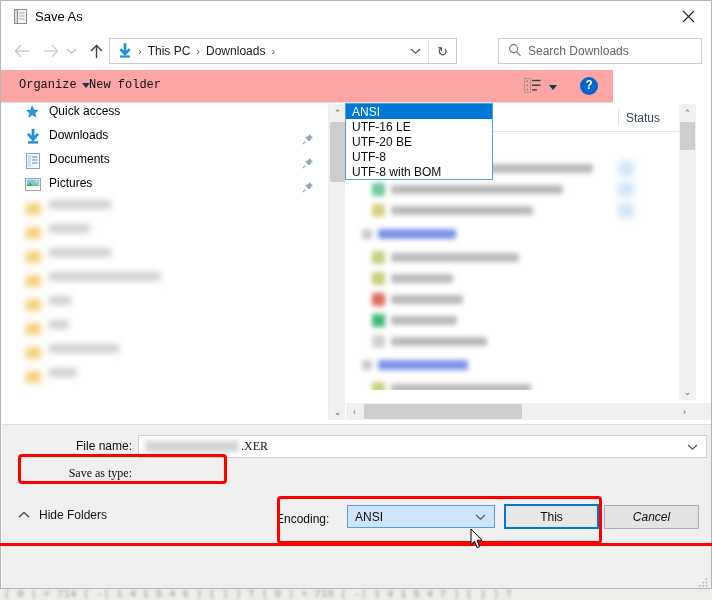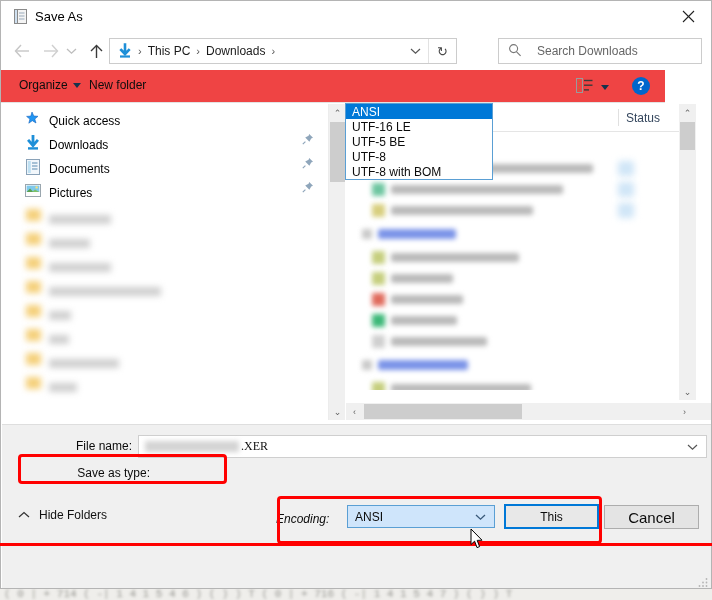--- a/index.html
+++ b/index.html
@@ -104,30 +104,31 @@
     color: #4a4a4a; font-size: 13px;
   }
   #searchbox {
     position: absolute; left: 497px; top: 6px;
     width: 204px; height: 26px;
     border: 1px solid #cccccc;
     background: #ffffff;
     display: flex; align-items: center;
   }
   #search-ph {
-    margin-left: 15px;
+    margin-left: 6px;
     color: #666666; font-size: 12px;
   }
 
   
   #commandbar {
     position: absolute; left: 0; top: 69px;
-    width: 664px; height: 33px;
-    background: #ef4444;
+    width: 612px; height: 33px;
+    background: #fca5a5;
     border-bottom: 1px solid #e3e3e3;
+    font-family: Liberation Mono, monospace;
   }
   .cmd-item {
     position: absolute; top: 8px;
     font-size: 12px; color: #0d0d0d;
     display: flex; align-items: center; gap: 5px;
   }
   #cmd-organize { left: 18px; }
   #cmd-newfolder { left: 88px; }
   .tri-down {
     width: 0; height: 0;
@@ -150,21 +151,21 @@
   
   #navpane {
     position: absolute; left: 1px; top: 103px;
     width: 326px; height: 316px;
     background: #ffffff;
     overflow: hidden;
   }
   .tree-item {
     position: relative;
     height: 24px;
-    display: flex; align-items: flex-end;
+    display: flex; align-items: flex-start;
     padding-left: 22px;
   }
   .tree-item .ticon {
     width: 18px; height: 18px;
     margin-right: 7px;
     display: flex; align-items: center; justify-content: center;
     flex: 0 0 auto;
   }
   .tree-item .tlabel {
     font-size: 12px; color: #000;
@@ -297,21 +298,21 @@
     width: 710px; height: 165px;
     background: #f0f0f0;
     border-top: 1px solid #dedede;
   }
   .form-label {
     position: absolute;
     font-size: 12px; color: #0b0b0b;
     text-align: right;
   }
   #lbl-filename { left: 45px; top: 437px - 423px; top: 14px; width: 85px; }
-  #lbl-savetype { left: 63px; top: 41px; width: 85px; }
+  #lbl-savetype { left: 45px; top: 41px; width: 85px; font-family: Liberation Serif, serif; }
 
   #filename-field {
     position: absolute; left: 136px; top: 10px;
     width: 569px; height: 23px;
     background: #ffffff;
     border: 1px solid #cfcfcf;
     display: flex; align-items: center;
   }
   #filename-blur {
     margin-left: 6px;
@@ -341,21 +342,21 @@
   }
 
   
   #hide-folders {
     position: absolute; left: 16px; top: 83px;
     display: flex; align-items: center; gap: 9px;
     font-size: 12px; color: #111;
   }
   #lbl-encoding {
     position: absolute; left: 274px; top: 87px;
-    font-size: 12px; color: #0b0b0b; font-style: italic;
+    font-size: 12px; color: #0b0b0b;
   }
   #encoding-combo {
     position: absolute; left: 345px; top: 80px;
     width: 148px; height: 23px;
     background: #cfe5fb;
     border: 1px solid #5a9fd4;
     display: flex; align-items: center;
   }
   #encoding-value {
     margin-left: 7px; font-size: 12px; color: #0b0b0b;
@@ -367,21 +368,21 @@
     border: 2px solid #0078d7;
     display: flex; align-items: center; justify-content: center;
     font-size: 12px; color: #0b0b0b;
   }
   #cancel-button {
     position: absolute; left: 602px; top: 80px;
     width: 95px; height: 24px;
     background: #e4e4e4;
     border: 1px solid #adadad;
     display: flex; align-items: center; justify-content: center;
-    font-size: 15px; color: #0b0b0b;
+    font-size: 12px; color: #0b0b0b; font-style: italic;
   }
 
   
   #encoding-popup {
     position: absolute; left: 345px; top: 103px;
     width: 148px; height: 77px;
     background: #ffffff;
     border: 1px solid #5a9fd4;
     z-index: 40;
   }
@@ -765,21 +766,21 @@
         <circle cx="5" cy="9" r="0.9" fill="#b5b5b5"></circle>
         <circle cx="8.5" cy="9" r="0.9" fill="#b5b5b5"></circle>
       </svg>
     </div>
   </div>
 </div>
 
 <div id="encoding-popup">
     <div class="enc-opt selected">ANSI</div>
     <div class="enc-opt">UTF-16 LE</div>
-    <div class="enc-opt">UTF-5 BE</div>
+    <div class="enc-opt">UTF-20 BE</div>
     <div class="enc-opt">UTF-8</div>
     <div class="enc-opt">UTF-8 with BOM</div>
   </div>
 
 <div id="mouse-cursor">
   <svg width="15" height="22" viewBox="0 0 15 22">
     <path d="M1 1 L1 16.5 L4.6 13.2 L7 19.6 L9.6 18.6 L7.2 12.4 L12 12.2 Z" fill="#ffffff" stroke="#000000" stroke-width="1"></path>
   </svg>
 </div>
 

